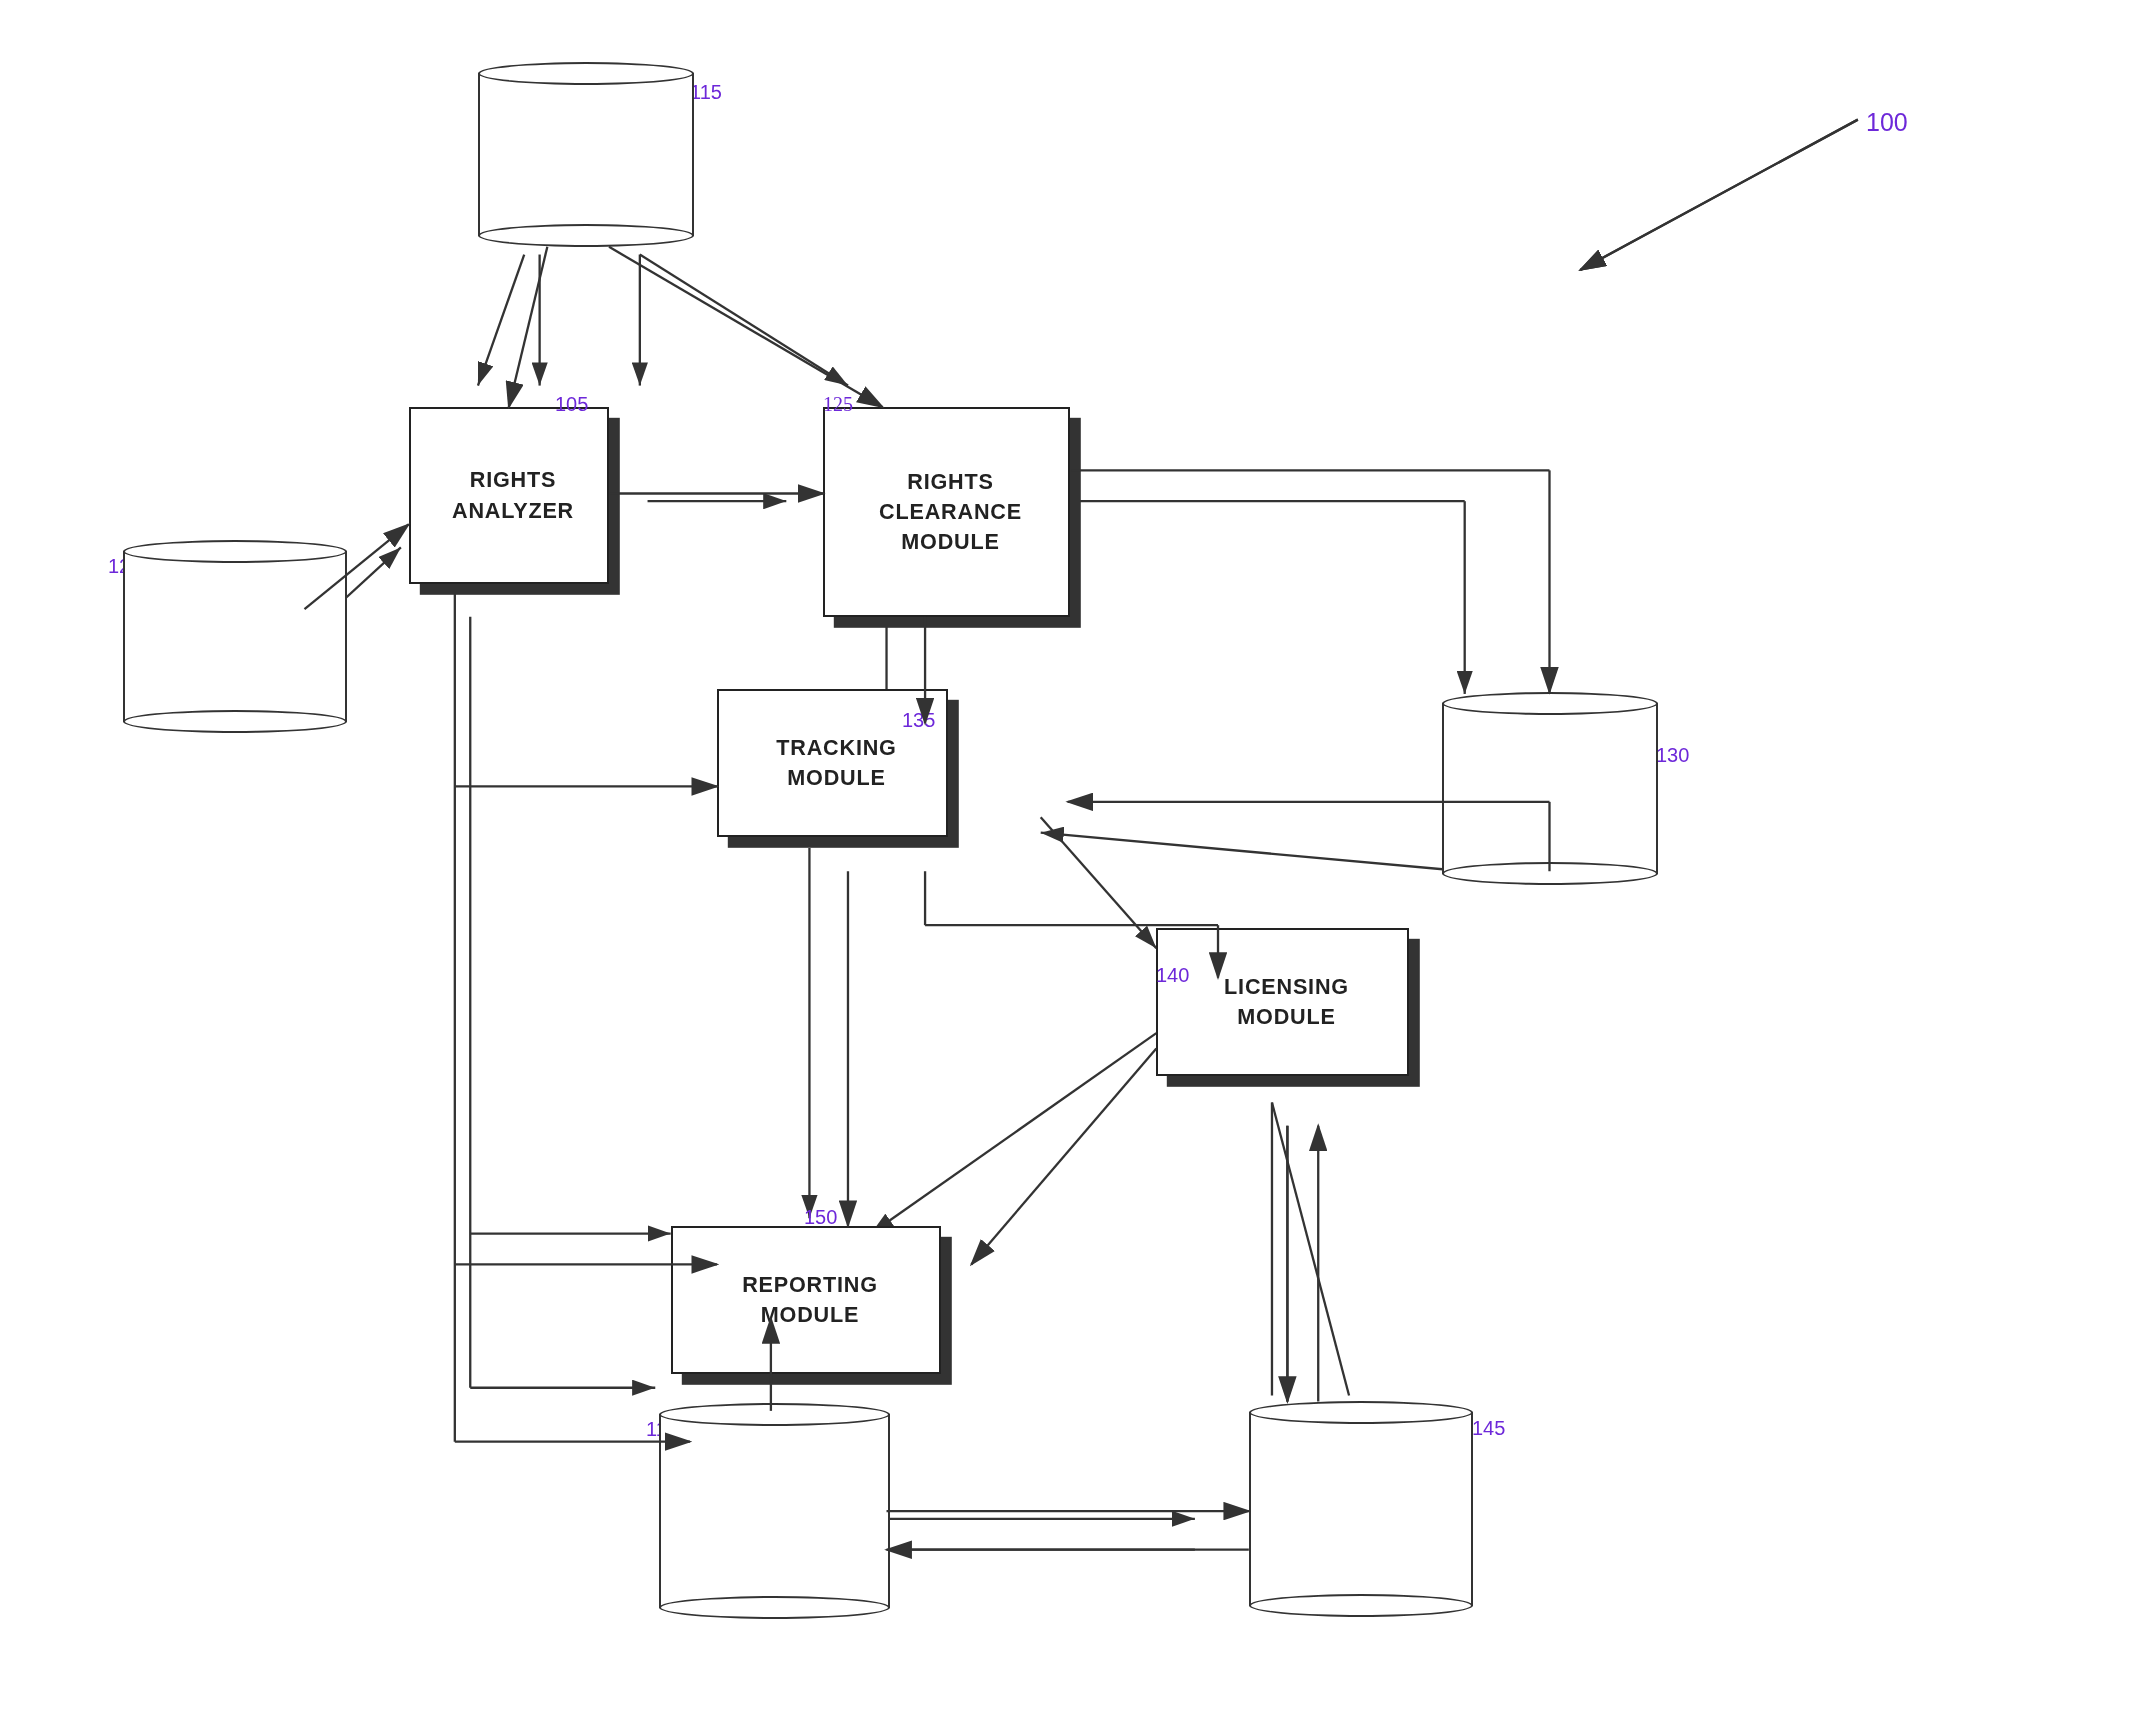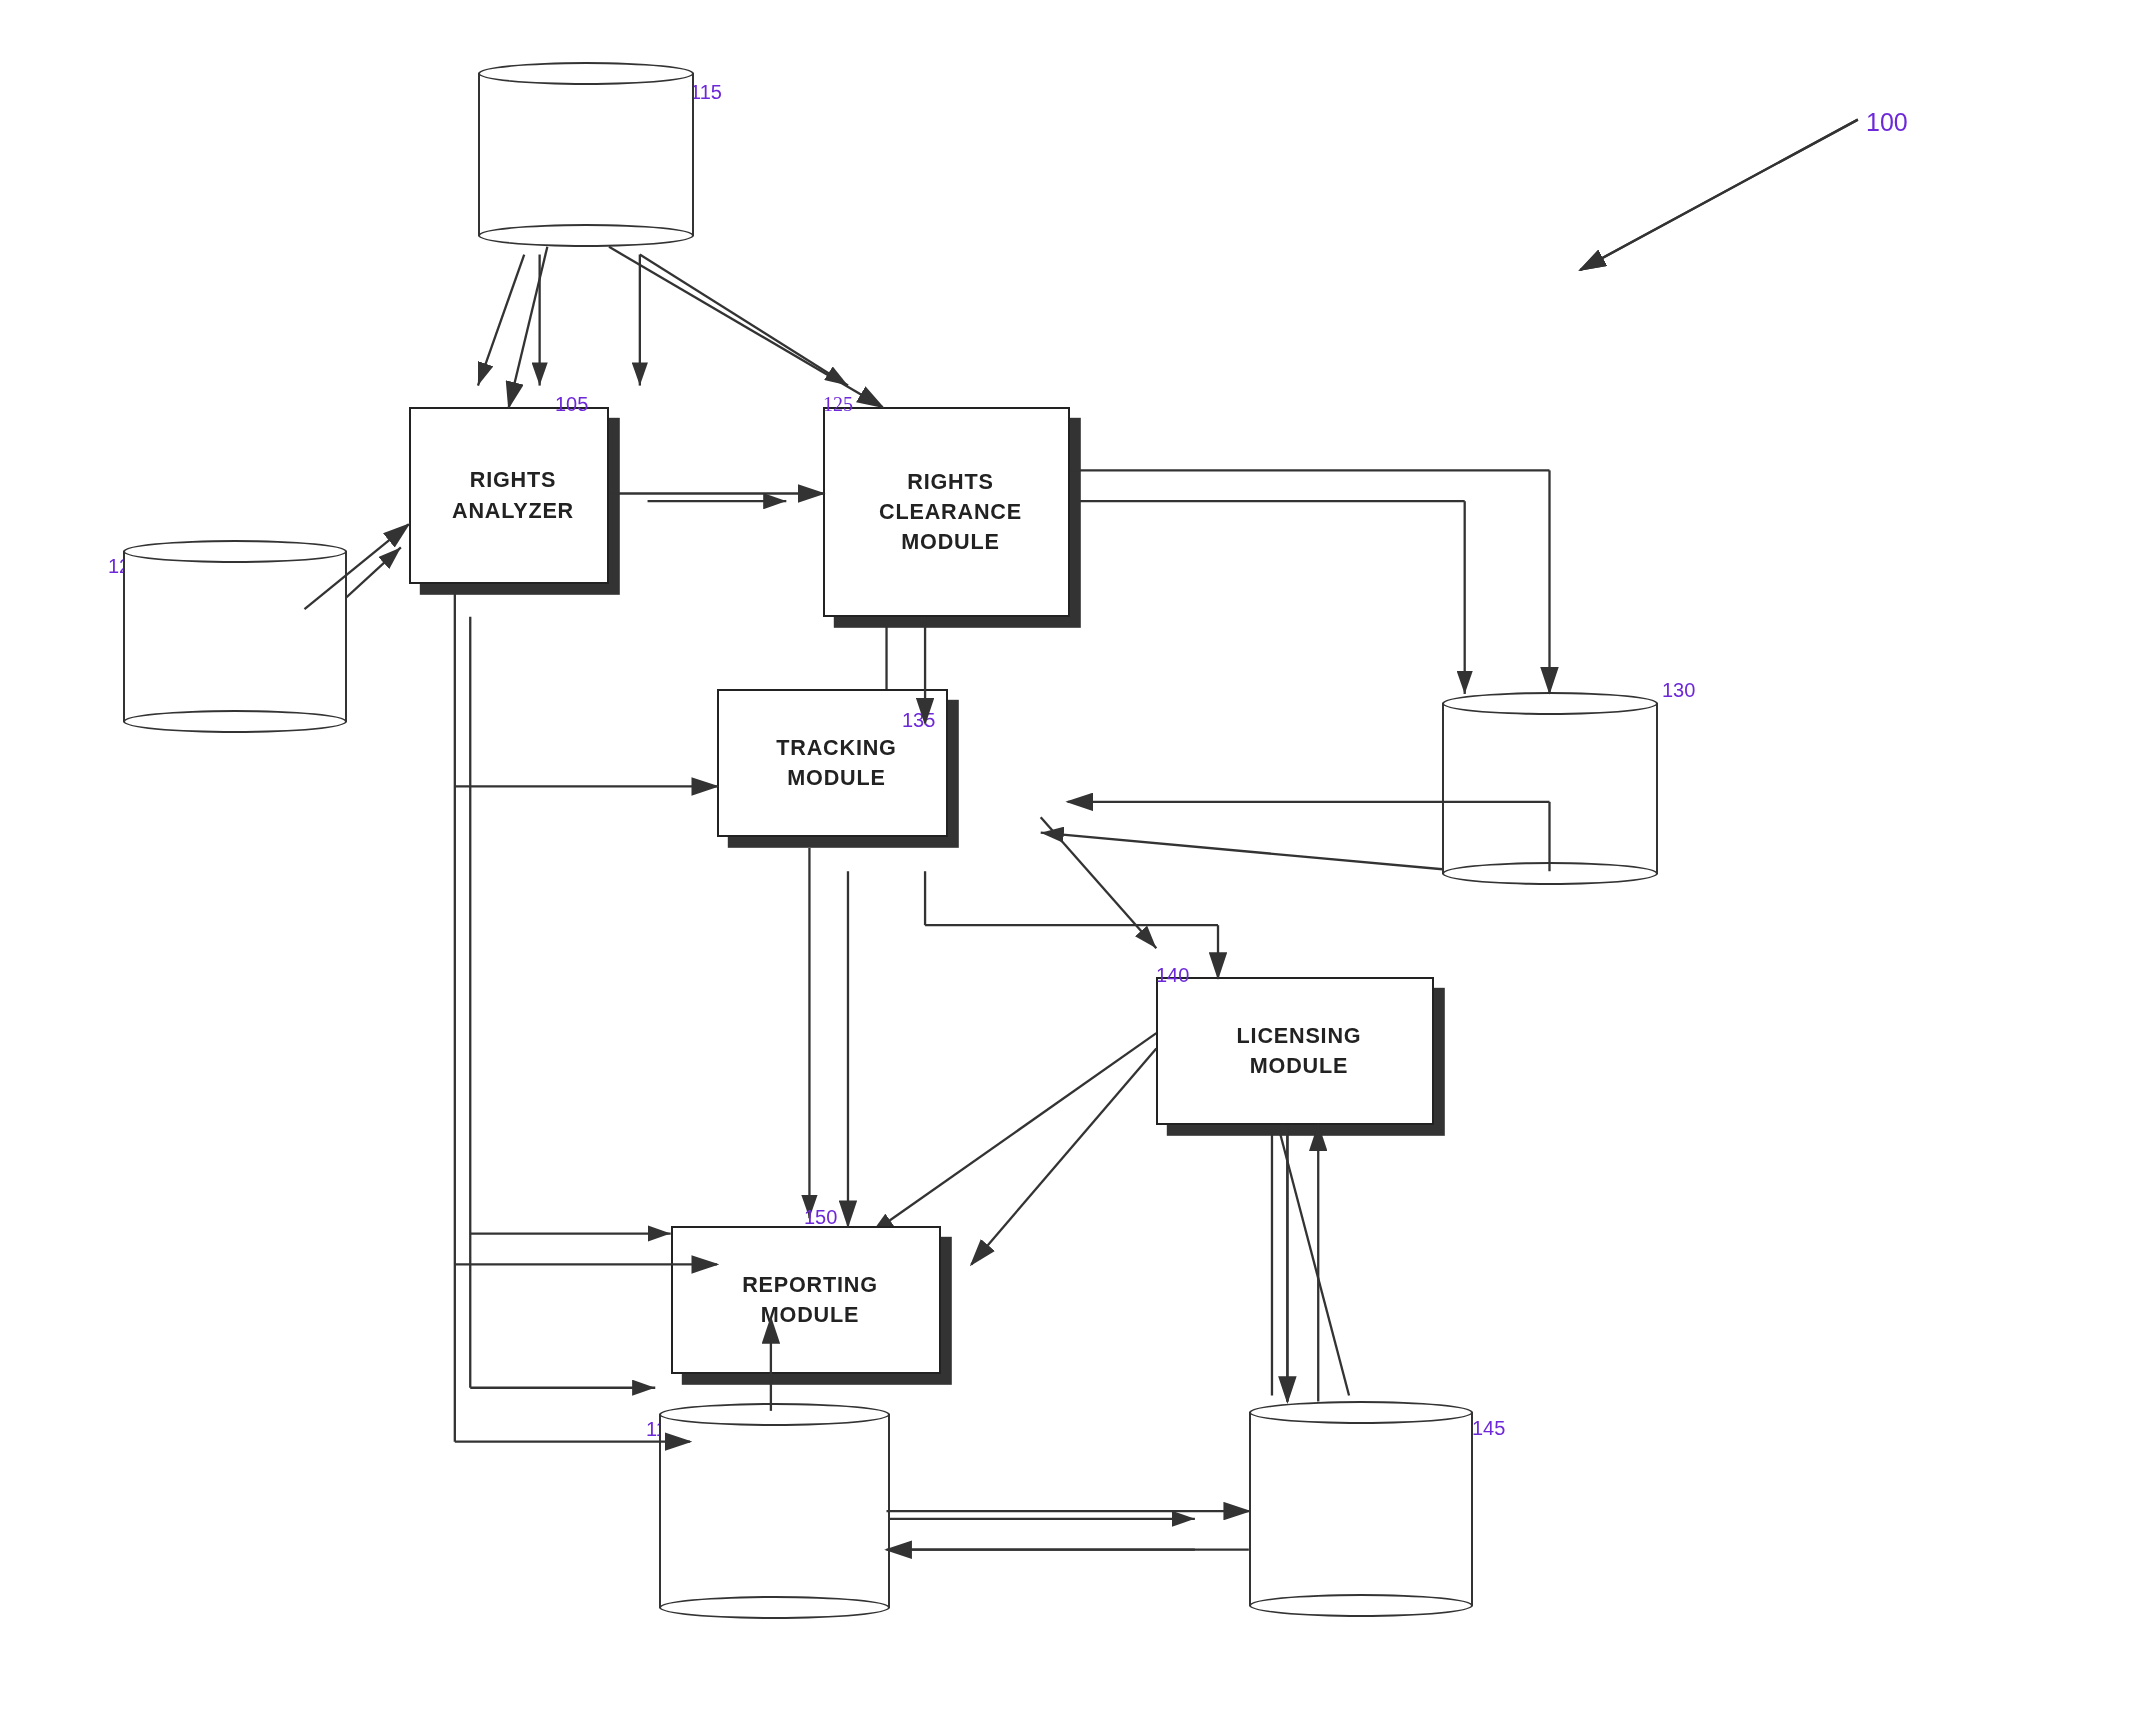--- a/index.html
+++ b/index.html
@@ -238,21 +238,21 @@
   </div>
 
   <div class="ref-label" style="left:823px; top:393px;font-family:Liberation Serif, serif;">125</div>
 
   <div class="module-box shadow" style="left:717px; top:689px; width:231px; height:148px;">
     <div class="box-label">TRACKING<br>MODULE</div>
   </div>
 
   <div class="ref-label" style="left:902px; top:709px;">135</div>
 
-  <div class="module-box shadow" style="left:1156px; top:977px; width:278px; height:148px;">
+  <div class="module-box shadow" style="left:1156px; top:928px; width:253px; height:148px;">
     <div class="box-label">LICENSING<br>MODULE</div>
   </div>
 
   <div class="ref-label" style="left:1156px; top:964px;">140</div>
 
   <div class="module-box shadow" style="left:671px; top:1226px; width:270px; height:148px;">
     <div class="box-label">REPORTING<br>MODULE</div>
   </div>
 
   <div class="ref-label" style="left:804px; top:1206px;">150</div>
@@ -267,21 +267,21 @@
 
   <div class="ref-label" style="left:108px; top:555px;">120</div>
 
   <div class="db-cylinder" style="left:1442px; top:692px; width:216px; height:193px;">
     <div class="db-top"></div>
     <div class="db-body"></div>
     <div class="db-bottom"></div>
     <div class="db-label" style="bottom:19px; font-size:21.6px;">PROJECTS</div>
   </div>
 
-  <div class="ref-label" style="left:1656px; top:679px;margin-left:6px;">130</div>
+  <div class="ref-label" style="left:1656px; top:744px;">130</div>
 
   <div class="db-cylinder" style="left:659px; top:1403px; width:231px; height:216px;">
     <div class="db-top"></div>
     <div class="db-body"></div>
     <div class="db-bottom"></div>
     <div class="db-label" style="bottom:19px; font-size:21.6px;">ASSETS</div>
   </div>
 
   <div class="ref-label" style="left:646px; top:1418px;">110</div>
 

